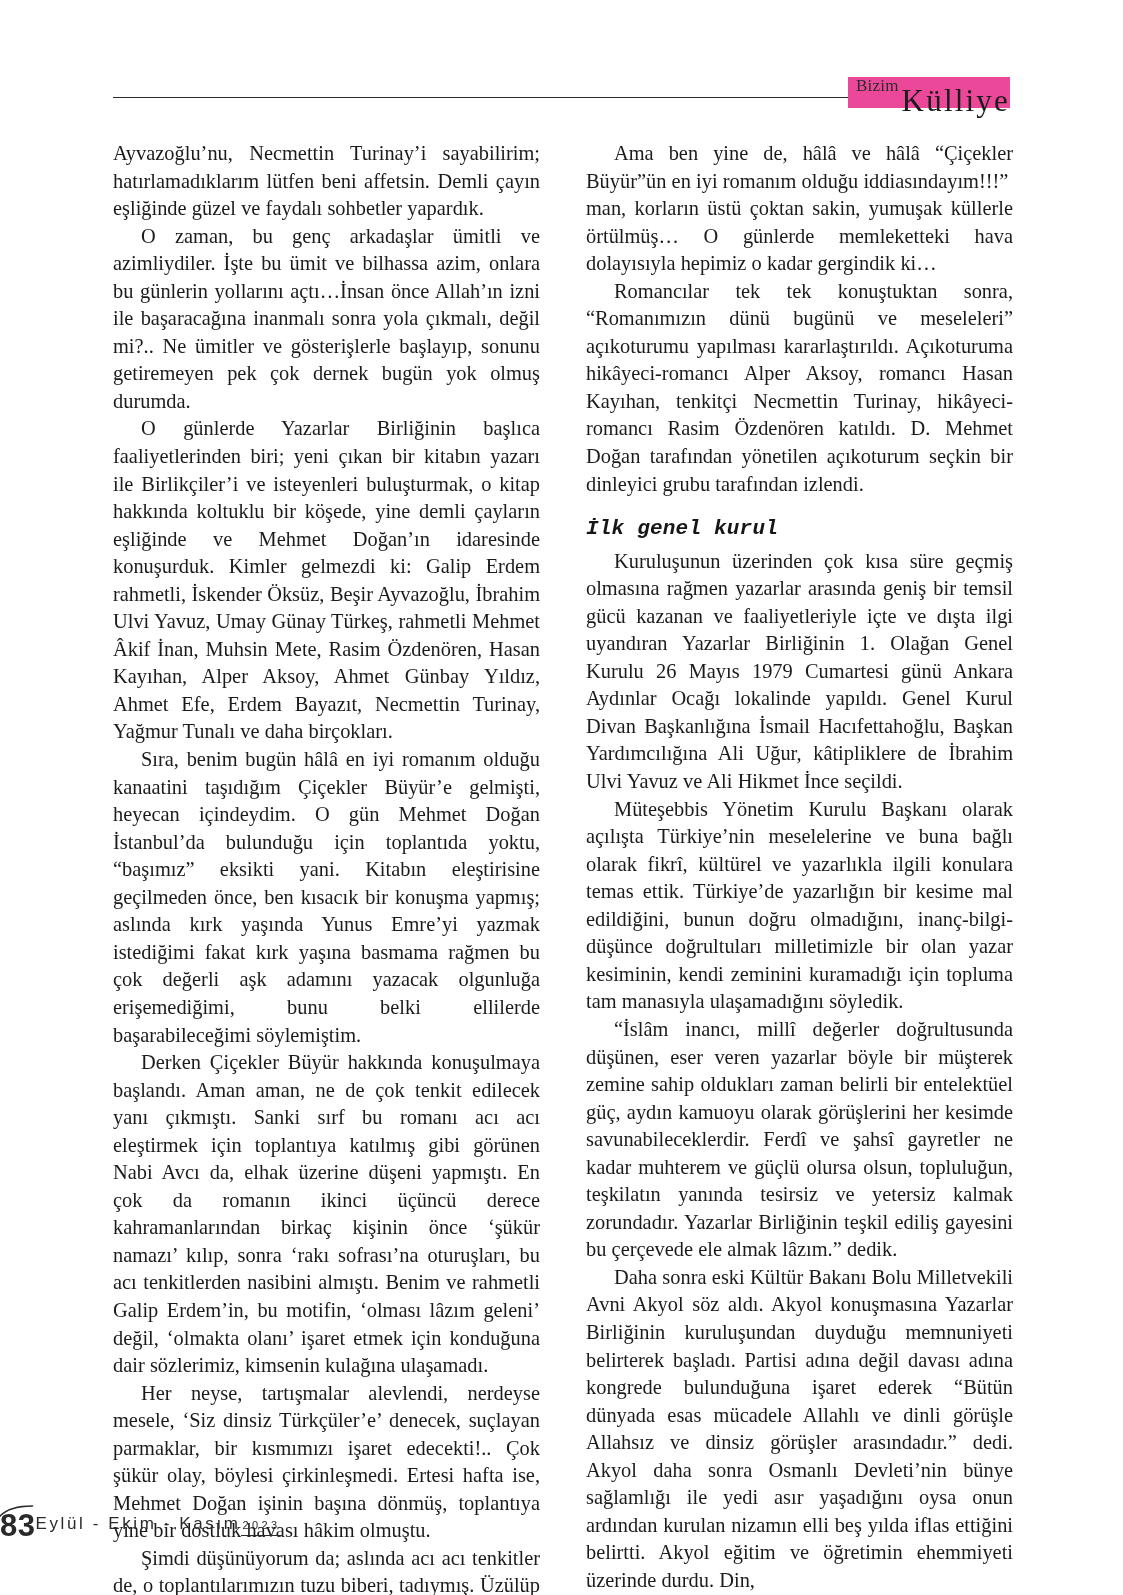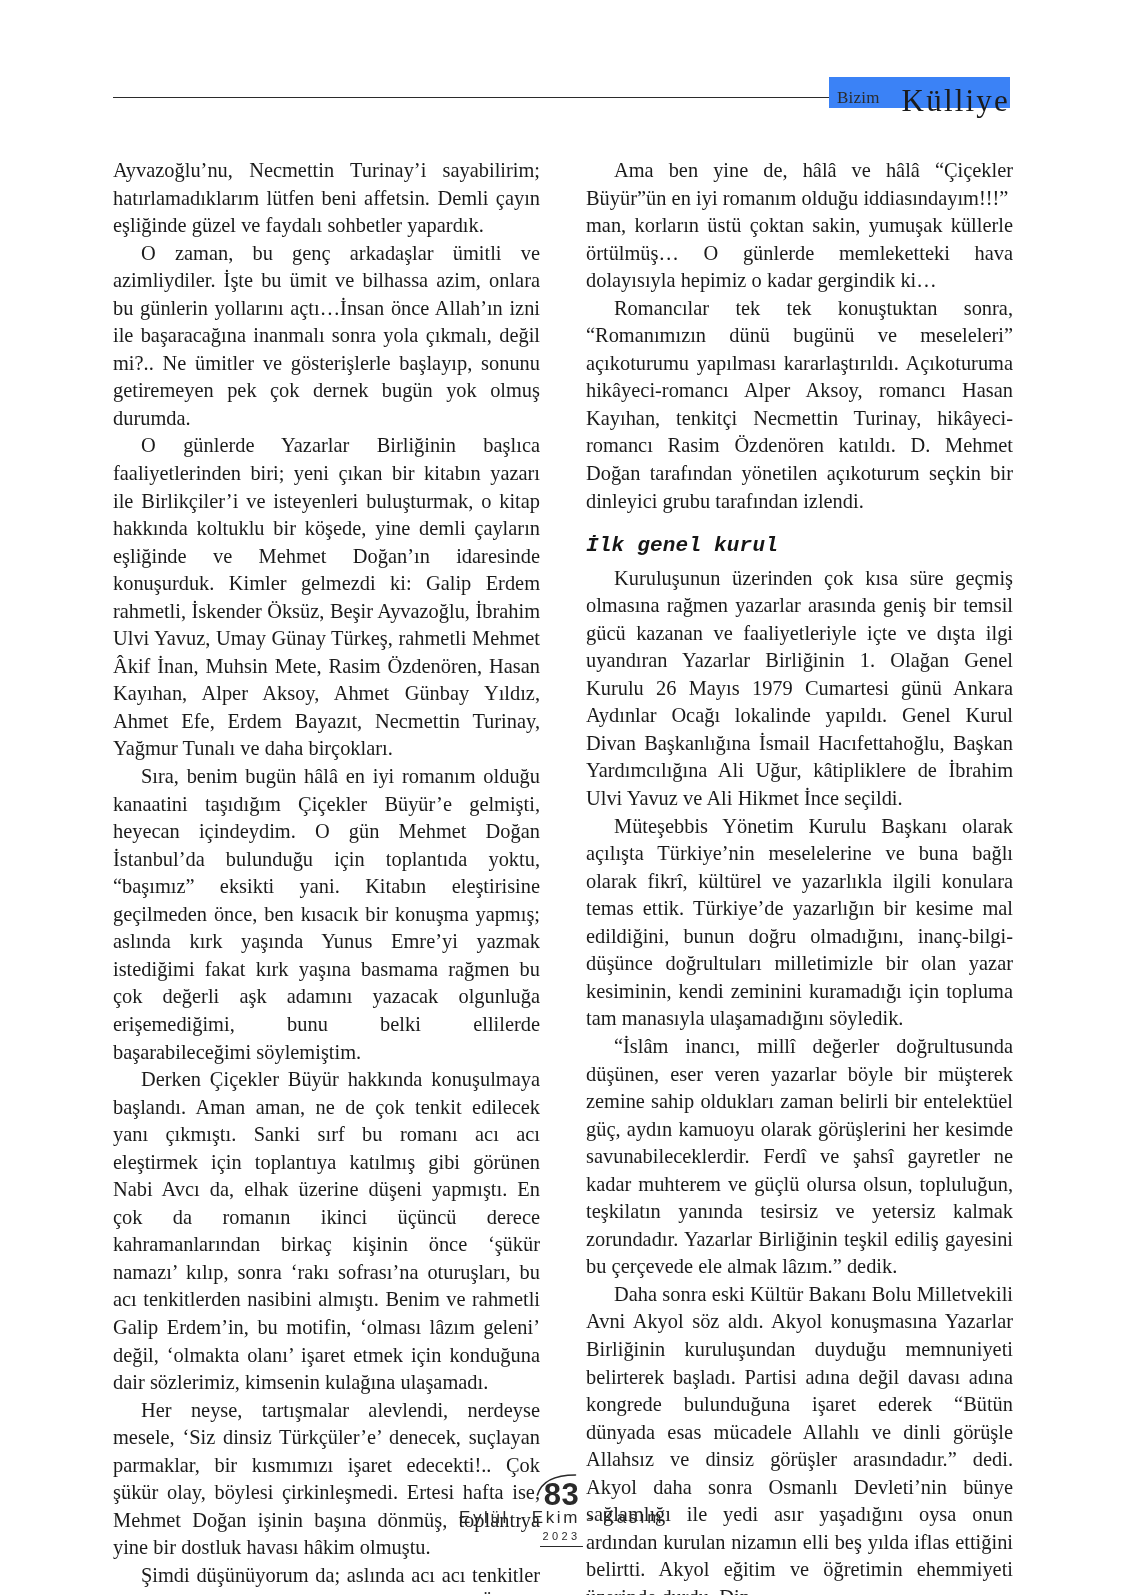--- a/index.html
+++ b/index.html
@@ -39,26 +39,25 @@
     position: absolute;
     left: 0;
     right: 0;
     bottom: 10px;
     height: 0;
     border-top: 1.6px solid #2b2b2b;
   }
   .rh-text {
     position: relative;
     z-index: 2;
-    background: #3b82f6;
+    background: #ec4899;
     padding-left: 8px;
     display: flex;
-    align-items: flex-end;
+    align-items: flex-start;
     line-height: 1;
-    gap: 19px;
   }
   .rh-bizim {
     font-family: "Liberation Serif", "DejaVu Serif", serif;
     font-size: 17px;
     letter-spacing: 0.2px;
     color: #2b2b2b;
     padding-right: 3px;
     padding-bottom: 2px;
   }
   .rh-kulliye {
@@ -72,21 +71,20 @@
 
   
   .columns {
     position: absolute;
     left: 113px;
     top: 140px;
     width: 900px;
     height: 1300px;
     display: flex;
     gap: 46px;
-    margin-top: 17px;
   }
   .col {
     width: 427px;
   }
 
   .para {
     margin: 0;
     font-size: 20.4px;
     line-height: 27.55px;
     text-align: justify;
@@ -115,21 +113,21 @@
   }
 
   
   .folio {
     position: absolute;
     left: 0;
     right: 0;
     top: 1478px;
     height: 96px;
     display: flex;
-    flex-direction: column;
+    flex-direction: row;
     align-items: center;
     font-family: "Liberation Sans", "DejaVu Sans", sans-serif;
     color: #2a2a2a;
   }
   .folio-number-wrap {
     position: relative;
     height: 34px;
     display: flex;
     align-items: flex-start;
     justify-content: center;

